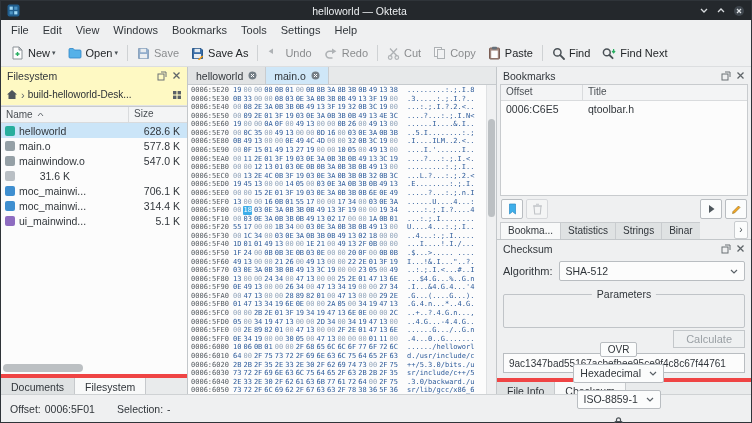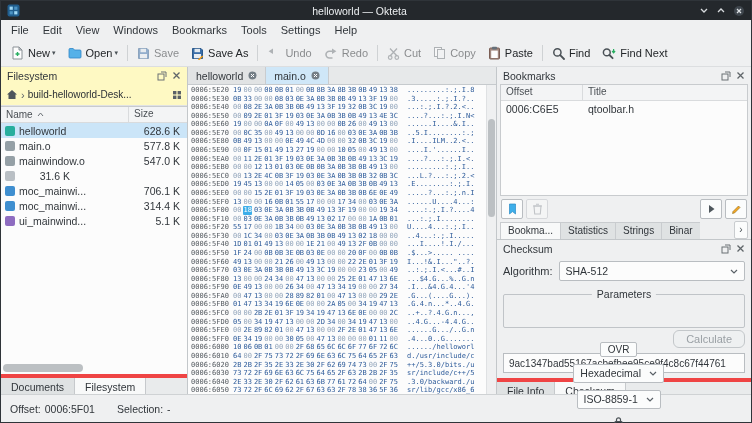--- a/index.html
+++ b/index.html
@@ -90,21 +90,21 @@
   .ttab { padding:0 7px; line-height:16px; font-size:10px; background:#dfe2e3; border:1px solid #c9cccf; border-bottom:none; border-right:none; color:#31363b; white-space:nowrap; }
   .ttab:last-of-type { border-right:1px solid #c9cccf; }
   .ttab.active { background:#f8f9f9; }
   .tscroll { margin-left:auto; width:14px; text-align:center; font-size:10px; color:#4a5156; line-height:16px; border:1px solid #c9cccf; border-radius:2px; background:#fbfcfc; }
   .algorow { flex:none; display:flex; align-items:center; gap:6px; padding:4px 6px; font-size:11px; }
   .combo { flex:1; height:20px; border:1px solid #b9bdc1; border-radius:2px; background:#fcfcfc; display:flex; align-items:center; padding:0 6px; font-size:10.5px; gap:6px; }
   .combo .cfill { flex:1; }
   .paramsbox { flex:none; margin:9px 6px 0 6px; height:34px; border:1px solid #c0c4c8; border-radius:2px; position:relative; }
   .ptitle { position:absolute; top:-7px; left:50%; transform:translateX(-50%); background:#eff0f1; padding:0 5px; font-size:10.5px; white-space:nowrap; }
   .calcrow { flex:1; display:flex; justify-content:flex-end; align-items:flex-end; padding:2px 6px 0 6px; }
-  .btn { padding:2px 12px; border:1px solid #c3c7ca; border-radius:6px; background:#eef0f1; font-size:11px; font-family:"Liberation Sans", sans-serif; }
+  .btn { padding:2px 12px; border:1px solid #c3c7ca; border-radius:0; background:#eef0f1; font-size:11px; font-family:"Liberation Sans", sans-serif; }
   .btn.disabled { color:#9aa0a5; }
   .resultfield { flex:none; margin:5px 6px; height:20px; border:1px solid #b9bdc1; background:#fcfcfc; font-size:10px; display:flex; align-items:center; padding:0 5px; overflow:hidden; white-space:nowrap; }
 
   
   .statusbar { flex:none; height:28px; border-top:1px solid #cfd2d4; display:flex; align-items:center; padding:0 9px; font-size:10.5px; background:#eff0f1; gap:22px; }
   .sbgroup { display:flex; gap:4px; white-space:nowrap; }
   .sblabel { color:#31363b; }
   .sbright { margin-left:auto; display:flex; align-items:center; gap:7px; padding-right:78px;flex-direction:column; }
   .ovr { border:1px solid #b9bdc1; border-radius:2px; padding:1px 7px; background:#fbfcfc; font-size:10px; }
   .sbcombo { height:19px; border:1px solid #b9bdc1; border-radius:2px; background:#fbfcfc; display:flex; align-items:center; gap:8px; padding:0 6px; font-size:10.5px; white-space:nowrap; }

